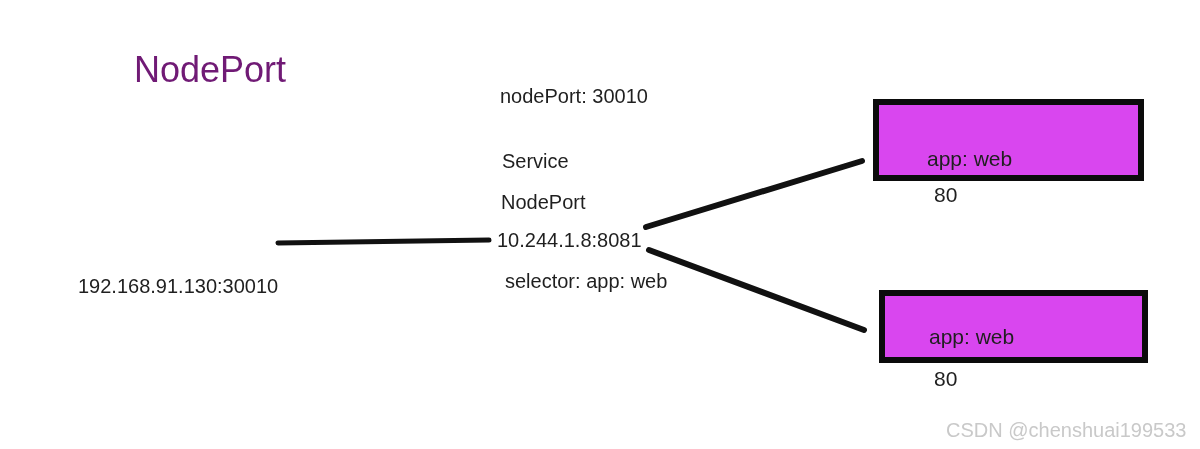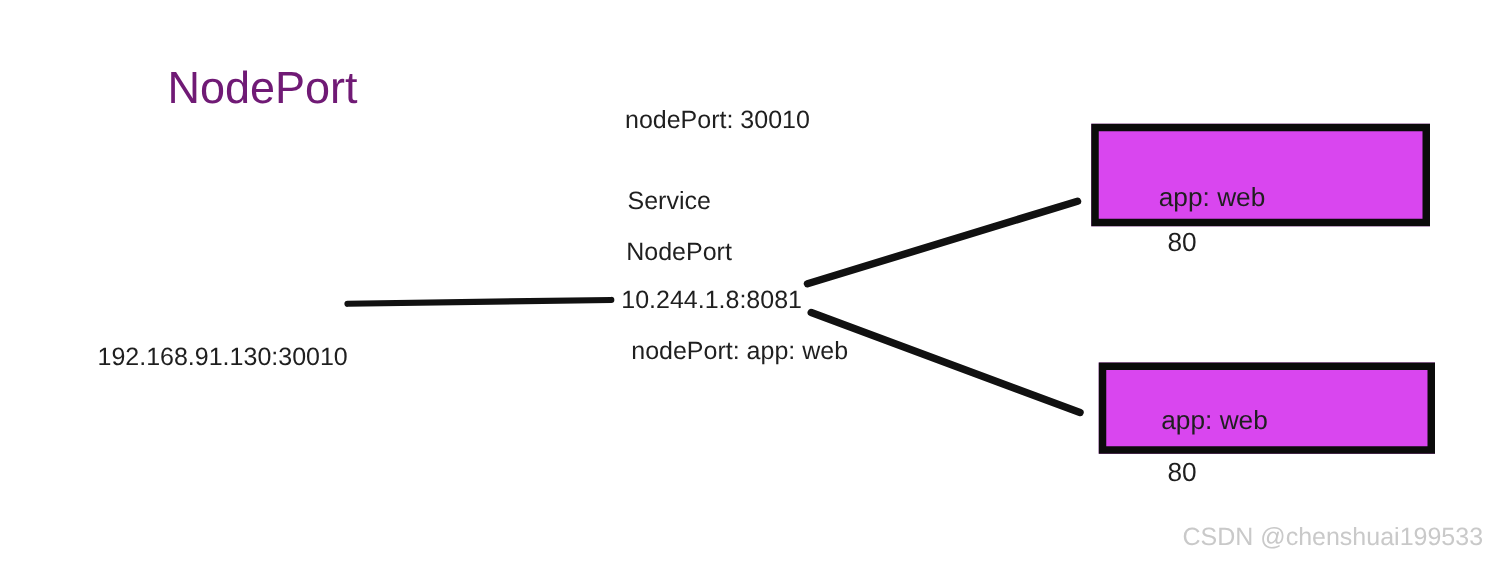--- a/index.html
+++ b/index.html
@@ -94,21 +94,21 @@
 
 
   <div class="txt svc-nodeport">nodePort: 30010</div>
 
   <div class="txt svc-kind">Service</div>
 
   <div class="txt svc-type">NodePort</div>
 
   <div class="txt svc-endpoint">10.244.1.8:8081</div>
 
-  <div class="txt svc-selector">nodePort: app: web</div>
+  <div class="txt svc-selector">selector: app: web</div>
 
   <svg class="connectors" viewBox="0 0 1200 449" xmlns="http://www.w3.org/2000/svg">
     <line x1="278" y1="243" x2="489" y2="240" stroke="#111111" stroke-width="5" stroke-linecap="round"></line>
     <line x1="646" y1="227" x2="862" y2="161" stroke="#111111" stroke-width="6" stroke-linecap="round"></line>
     <line x1="649" y1="250" x2="864" y2="330" stroke="#111111" stroke-width="6" stroke-linecap="round"></line>
   </svg>
 
   <div class="pod-box pod-box-1">
     <span class="pod-label">app: web</span>
   </div>

